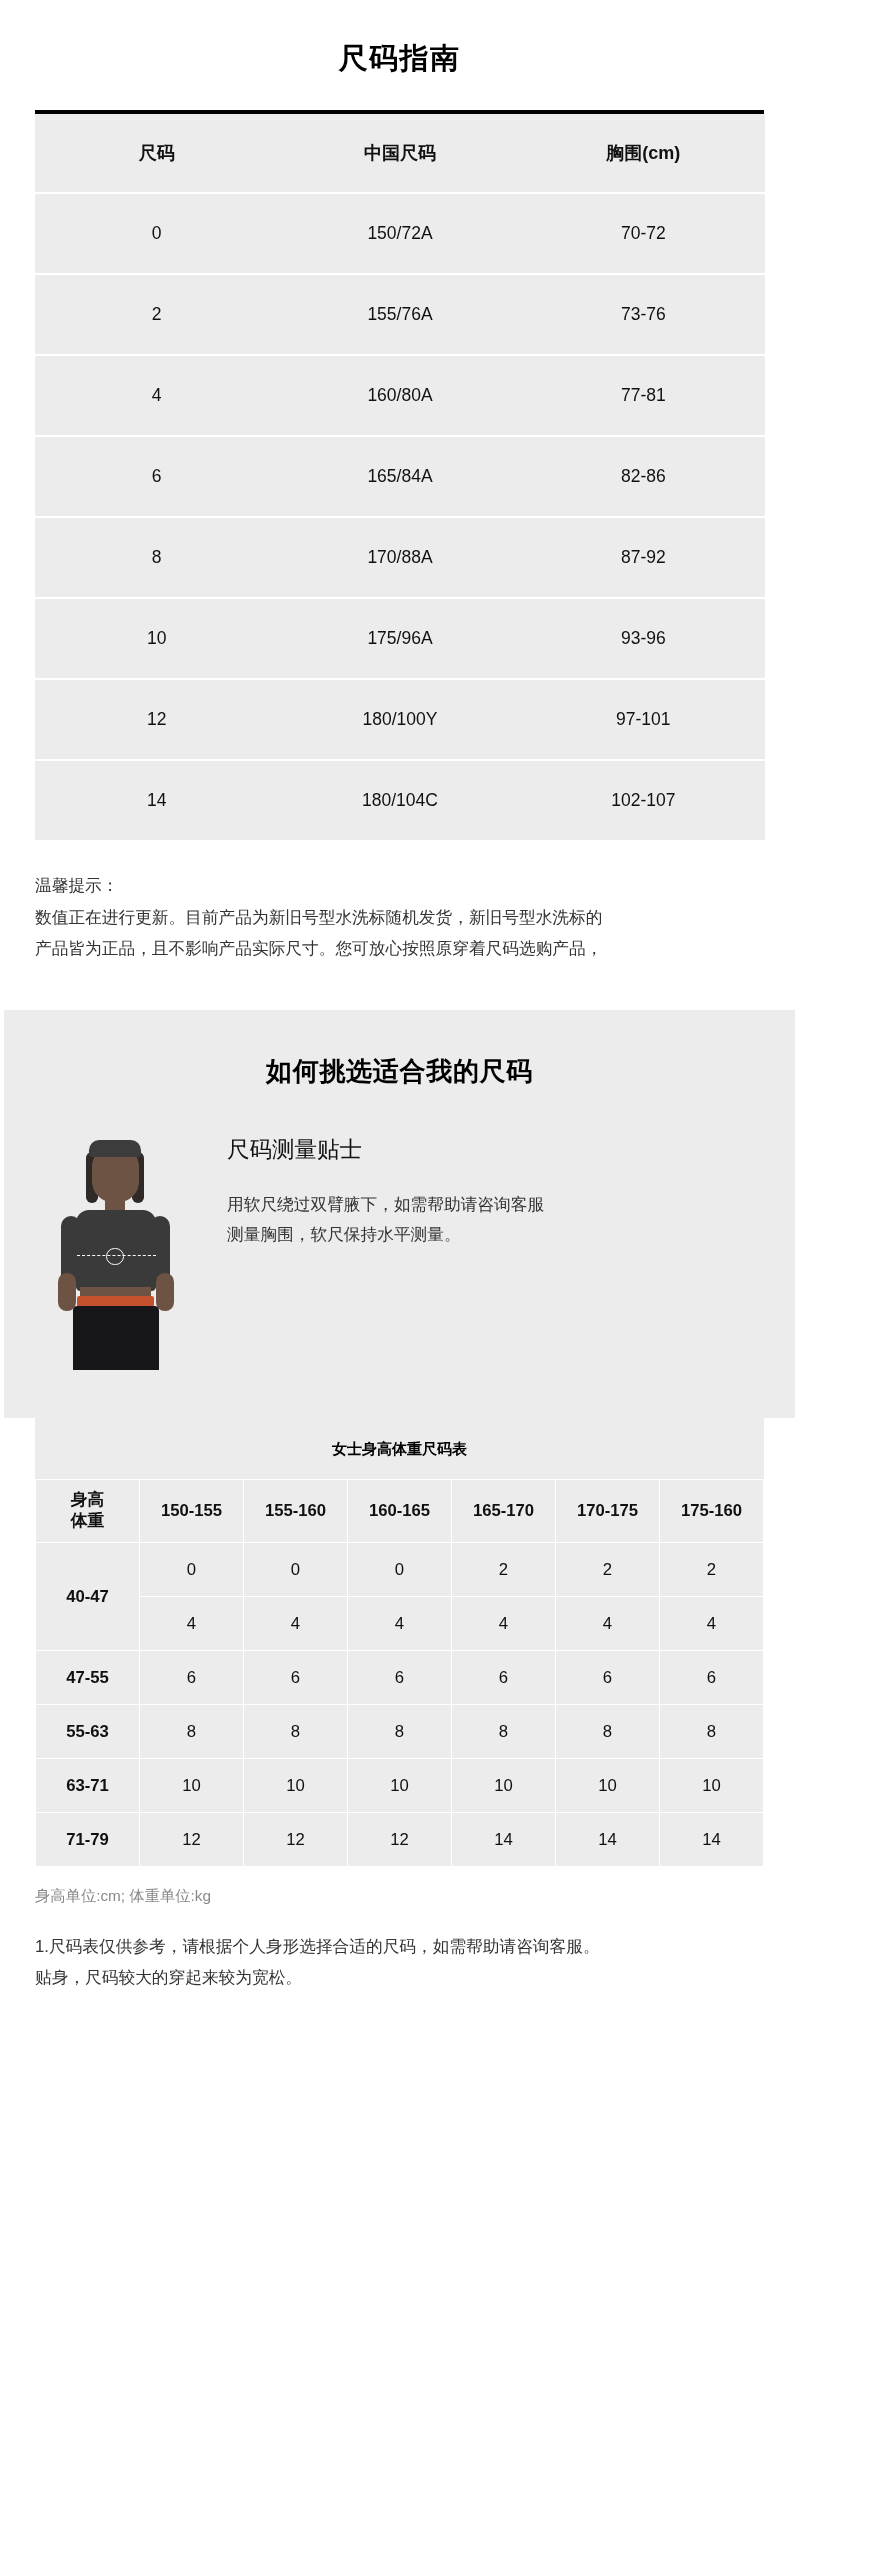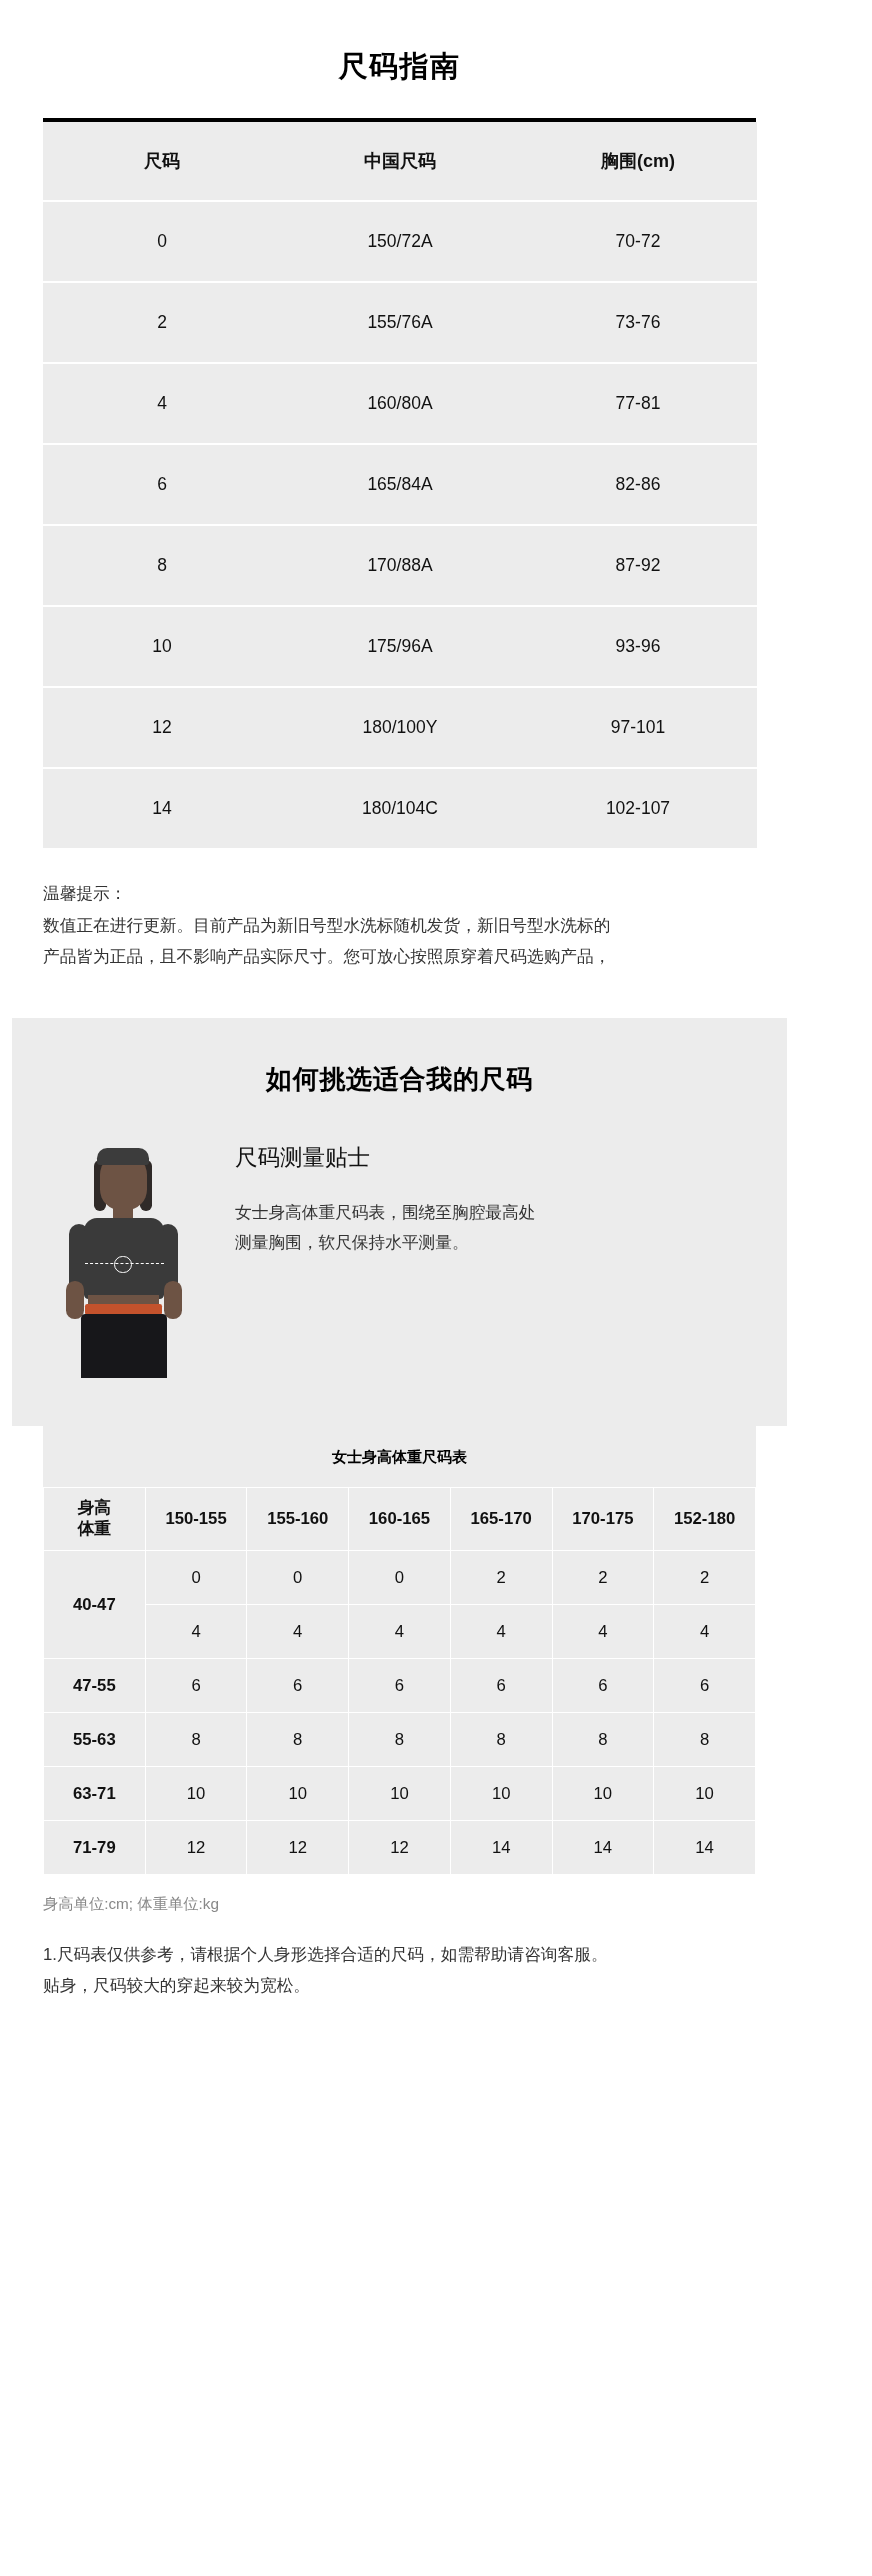--- a/index.html
+++ b/index.html
@@ -9,21 +9,21 @@
     background: #ffffff;
     font-family: "Liberation Sans", sans-serif;
   }
   body {
     width: 873px;
     min-height: 2576px;
     position: relative;
   }
   .page {
     width: 799px;
-    padding: 12px;
+    padding: 4px;
   }
 
   
   .title-main {
     text-align: center;
     font-size: 29px;
     font-weight: bold;
     color: #000;
     letter-spacing: 1.5px;
     padding: 35px 0 31px 0;
@@ -319,42 +319,42 @@
         <div class="m-midriff"></div>
         <div class="m-belt"></div>
         <div class="m-pants"></div>
         <div class="m-measure-line"></div>
         <div class="m-measure-dot"></div>
       </div>
 
       <div class="tips-text">
         <div class="tips-heading">尺码测量贴士</div>
         <div class="tips-body">
-          <div>女士身高体重尺码表，围绕至胸腔最高处</div>
+          <div>用软尺绕过双臂腋下，如需帮助请咨询客服</div>
           <div>测量胸围，软尺保持水平测量。</div>
         </div>
       </div>
     </div>
   </div>
 
   <div class="matrix-wrap">
     <div class="matrix-title">女士身高体重尺码表</div>
     <table class="mx">
       <thead>
         <tr>
           <th class="corner">
             <span>身高</span><br>
             <span>体重</span>
           </th>
           <th>150-155</th>
           <th>155-160</th>
           <th>160-165</th>
           <th>165-170</th>
           <th>170-175</th>
-          <th>152-180</th>
+          <th>175-160</th>
         </tr>
       </thead>
       <tbody>
 
         <tr>
           <td class="rowhead" rowspan="2">40-47</td>
           <td>0</td>
           <td>0</td>
           <td>0</td>
           <td>2</td>

